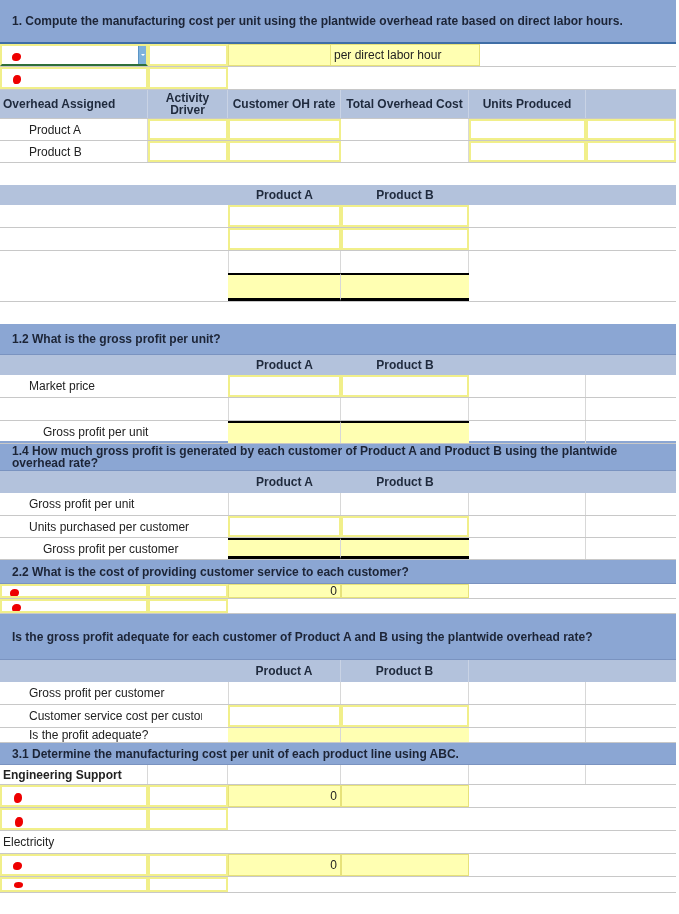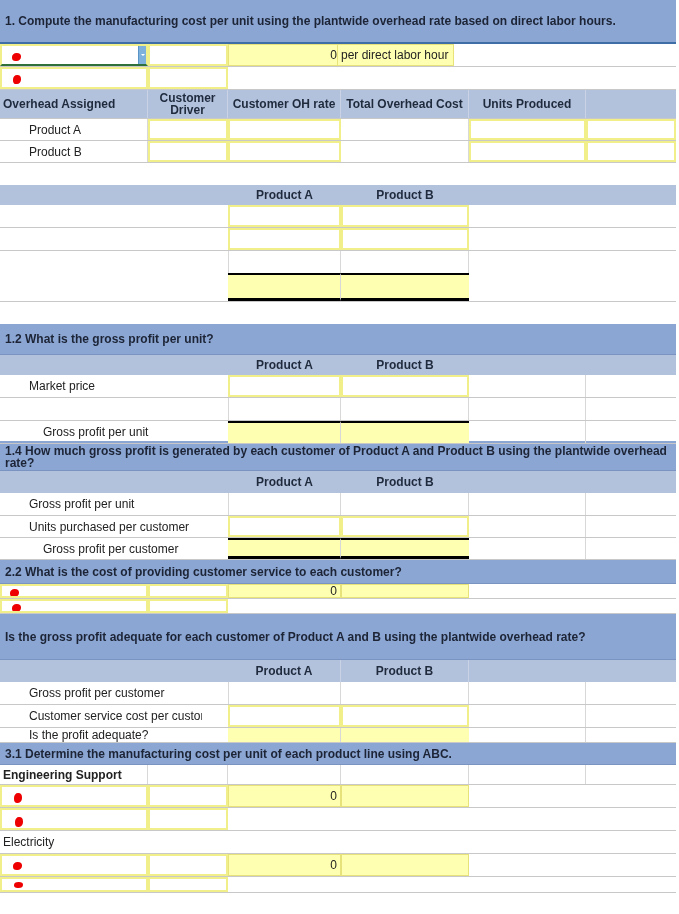--- a/index.html
+++ b/index.html
@@ -1,20 +1,20 @@
 <!DOCTYPE html>
 <html><head>
 <meta charset="utf-8">
 <style>
   * { box-sizing: border-box; margin: 0; padding: 0; }
   body { width: 679px; height: 914px; background: #ffffff; font-family: "Liberation Sans", sans-serif; font-size: 12px; color: #222; overflow: hidden; position: relative; }
   .sheet { position: absolute; left: 0; top: 0; width: 676px; }
   .row { position: relative; width: 676px; border-bottom: 1px solid #c8c8c8; }
   .cell { position: absolute; top: 0; height: 100%; display: flex; align-items: center; padding: 0 3px; white-space: nowrap; overflow: hidden; }
-  .section { background: #8ba6d3; color: #1c2436; font-weight: bold; font-size: 12px; display: flex; align-items: center; padding: 0 5px; border-bottom: 1px solid #7a93c0; }
+  .section { background: #8ba6d3; color: #1c2436; font-weight: bold; font-size: 12px; display: flex; align-items: center; padding: 0 12px; border-bottom: 1px solid #7a93c0; }
   .colhead { background: #b3c2dc; font-weight: bold; color: #1f2a3d; }
   .colhead .cell { justify-content: center; text-align: center; white-space: normal; line-height: 12px; border-right: 1px solid #c9d3e5; }
   .input { background: #ffffff; border: 2px solid #f1ef8a; }
   .yellow { background: #ffffb2; border: 1px solid #e7e27a; }
   .yellow-plain { background: #ffffb2; }
   .gl { border-right: 1px solid #d8d8d8; }
   .right { justify-content: flex-end; }
   .dot { width: 9px; height: 8px; background: #ee0000; border-radius: 50% 45% 50% 40%; position: absolute; }
   .dd-btn { position: absolute; right: 0; top: 0; width: 8px; height: 100%; background: #7eb2dc; border-left: 1px solid #5a94c6; display: flex; align-items: center; justify-content: center; }
   .dd-btn::after { content: ""; border-left: 2px solid transparent; border-right: 2px solid transparent; border-top: 2px solid #fff; }
@@ -34,35 +34,35 @@
 
   <div class="row" style="height:23px;">
     <div class="cell input" style="left:0;width:148px;border-color:#f1ef8a;border-bottom-color:#2f6f3a;">
       <span class="dot" style="left:10px;top:7px;"></span>
       <span class="dd-btn"></span>
     </div>
     <div class="cell input" style="left:148px;width:80px;"></div>
     <div class="cell yellow right" style="left:228px;width:113px;">
       <span>0</span>
     </div>
-    <div class="cell yellow" style="left:337px;width:117px;">
+    <div class="cell yellow" style="left:330px;width:150px;">
       <span>per direct labor hour</span>
     </div>
   </div>
 
   <div class="row" style="height:23px;">
     <div class="cell input" style="left:0;width:148px;">
       <span class="dot" style="left:11px;top:6px;width:8px;height:9px;"></span>
     </div>
     <div class="cell input" style="left:148px;width:80px;"></div>
   </div>
 
   <div class="row colhead" style="height:29px;">
     <div class="cell" style="left:0;width:148px;justify-content:flex-start;">Overhead Assigned</div>
-    <div class="cell" style="left:148px;width:80px;">Customer Driver</div>
+    <div class="cell" style="left:148px;width:80px;">Activity Driver</div>
     <div class="cell" style="left:228px;width:113px;">Customer OH rate</div>
     <div class="cell" style="left:341px;width:128px;">Total Overhead Cost</div>
     <div class="cell" style="left:469px;width:117px;">Units Produced</div>
   </div>
 
   <div class="row" style="height:22px;">
     <div class="cell indent1 gl" style="left:0;width:148px;">Product A</div>
     <div class="cell input" style="left:148px;width:80px;"></div>
     <div class="cell input" style="left:228px;width:113px;"></div>
     <div class="cell gl" style="left:341px;width:128px;"></div>

